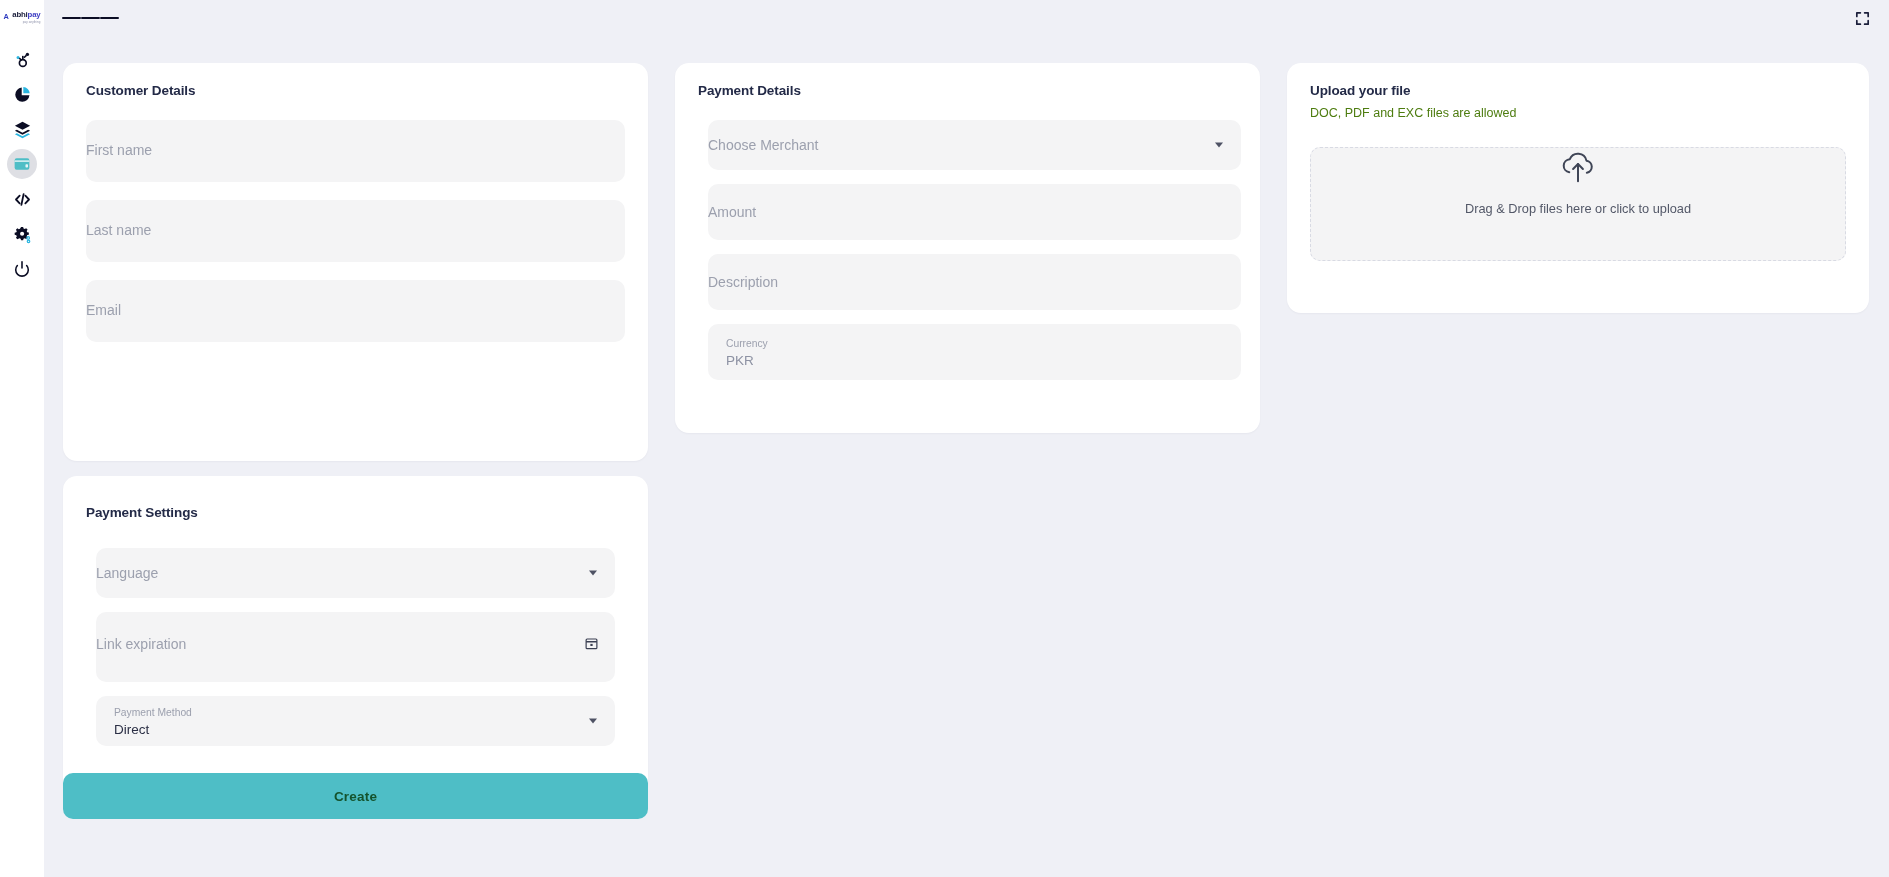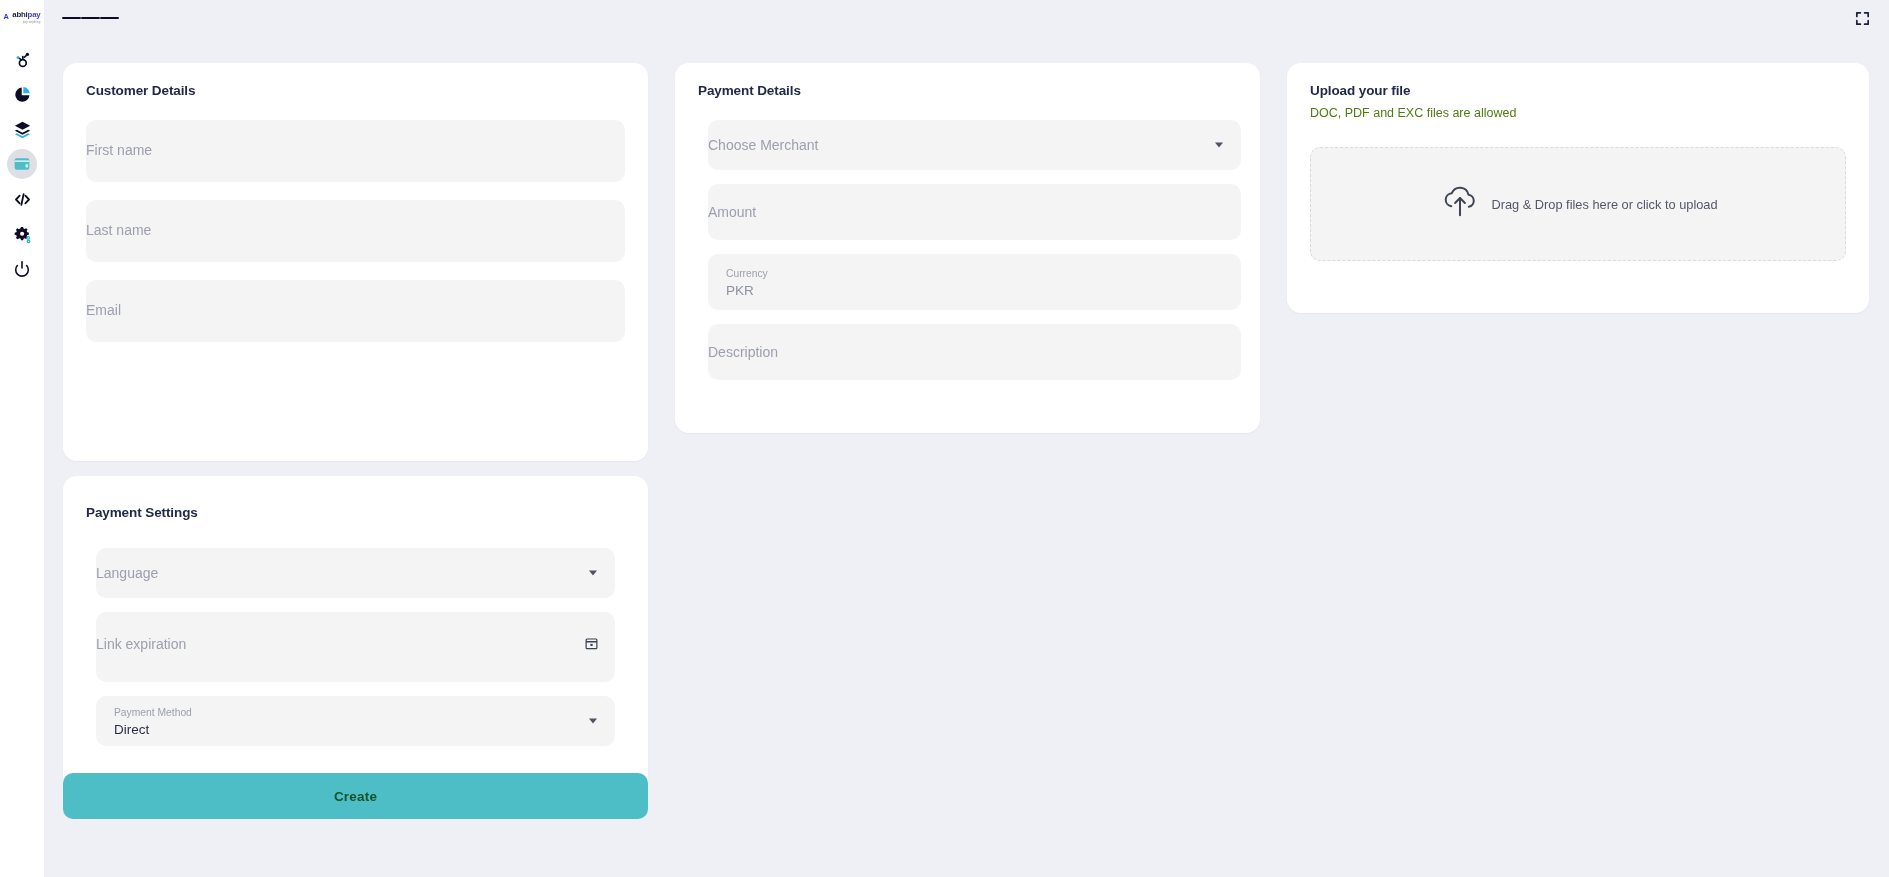--- a/index.html
+++ b/index.html
@@ -237,23 +237,22 @@
   }
 
   
   .dropzone {
     margin-top: 27px;
     height: 114px;
     background: #f4f4f5;
     border: 1.4px dashed #d8dae3;
     border-radius: 10px;
     display: flex;
-    flex-direction: row;
+    flex-direction: column;
     align-items: center;
-    justify-content: center;
     gap: 9px;
     cursor: pointer;
   }
   .dz-text { font-size: 12.8px; color: #535868; }
 
   
   .create-btn {
     position: absolute;
     left: 19px; top: 737px;
     width: 585px; height: 46px;
@@ -444,26 +443,26 @@
         <div class="field short" style="margin:6px 10px 0 10px; width:calc(100% - 20px);">
           <span class="ph">Choose Merchant</span>
           <span class="caret"></span>
         </div>
 
         <div class="field" style="height:56px; margin:0 10px; width:calc(100% - 20px);">
           <span class="ph" style="top:20px;">Amount</span>
         </div>
 
         <div class="field" style="height:56px; margin:0 10px; width:calc(100% - 20px);">
+          <span class="ph" style="top:20px;">Description</span>
+        </div>
+
+        <div class="field" style="height:56px; margin:0 10px; width:calc(100% - 20px);">
           <span class="flab" style="top:14px;">Currency</span>
           <span class="fval" style="top:29px; color:#8d92a3;">PKR</span>
-        </div>
-
-        <div class="field" style="height:56px; margin:0 10px; width:calc(100% - 20px);">
-          <span class="ph" style="top:20px;">Description</span>
         </div>
 
       </div>
     </section>
 
     <section class="card" id="card-upload">
       <h2 class="card-title">Upload your file</h2>
       <p class="card-sub">DOC, PDF and EXC files are allowed</p>
 
       <div class="dropzone">

